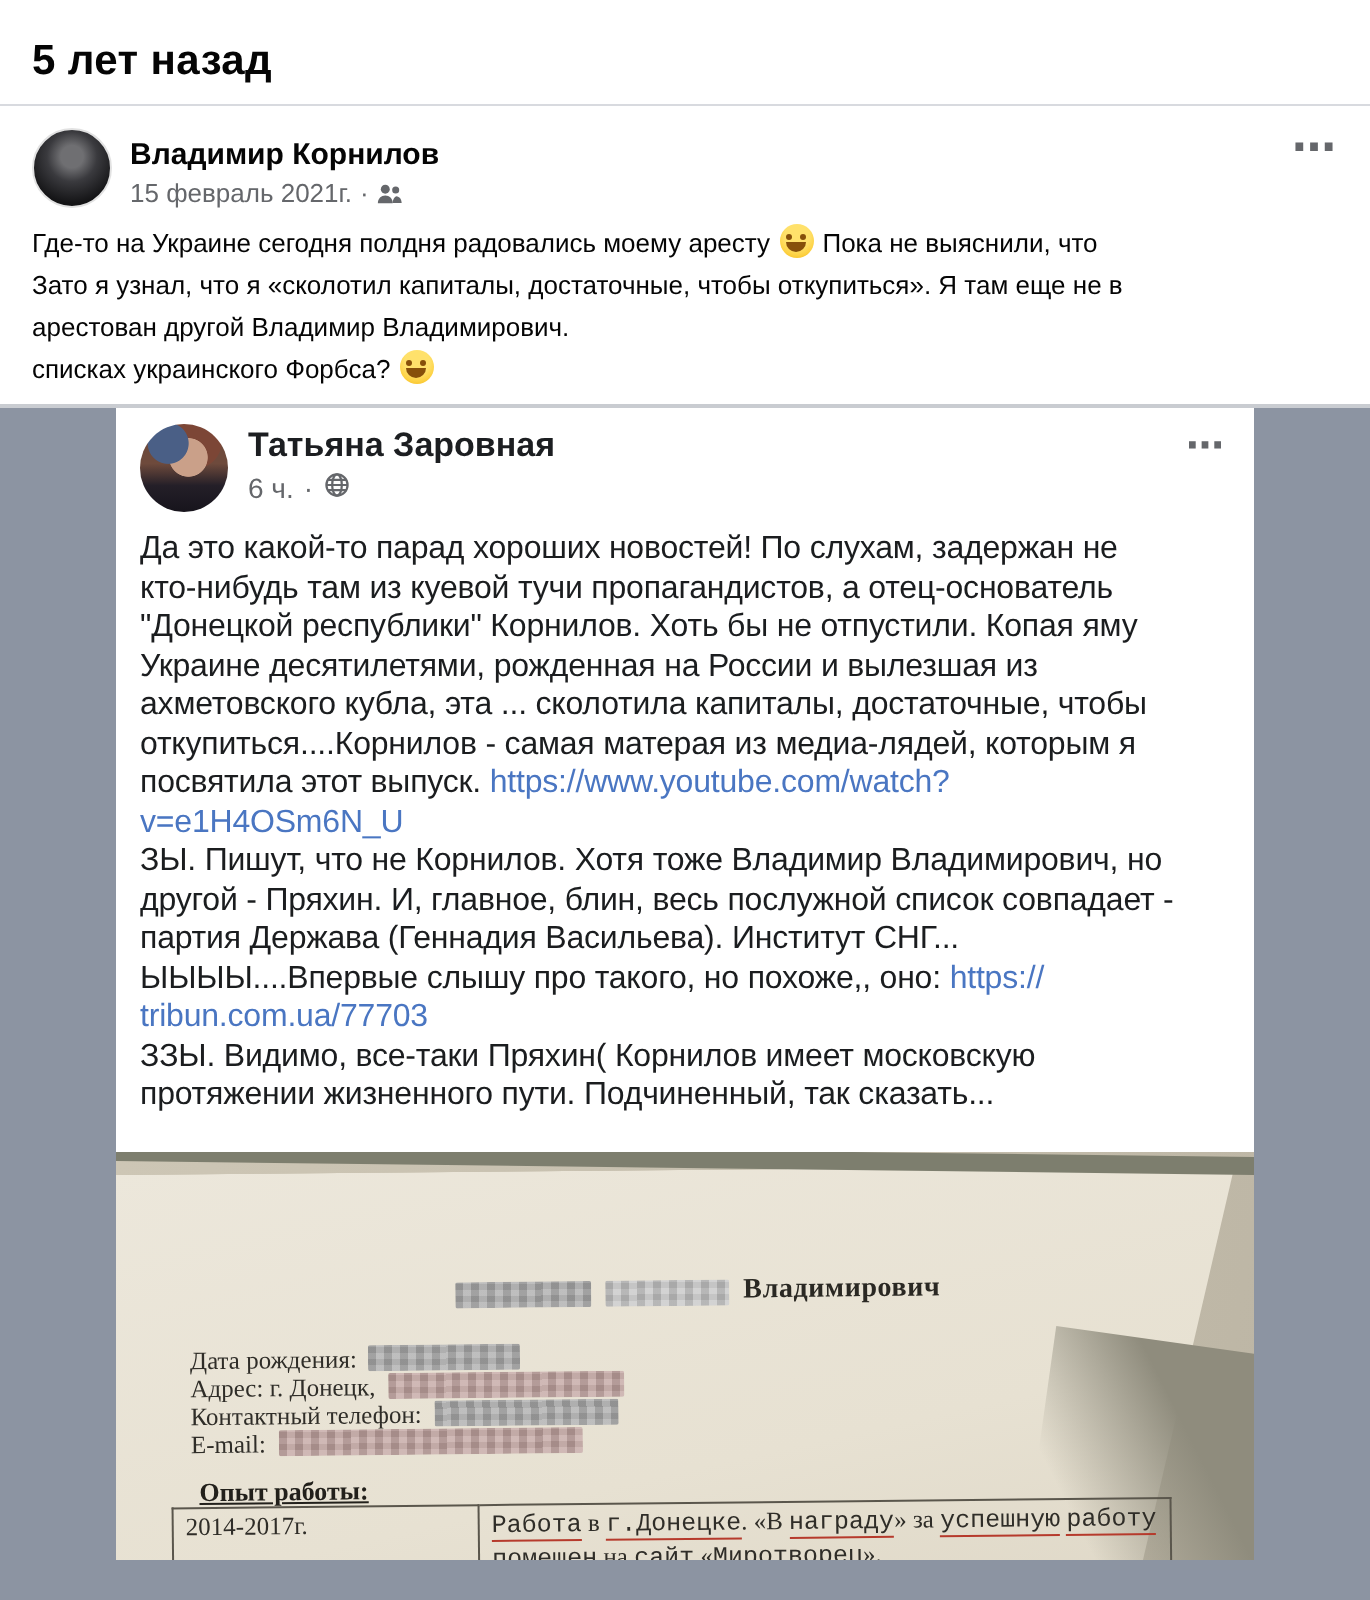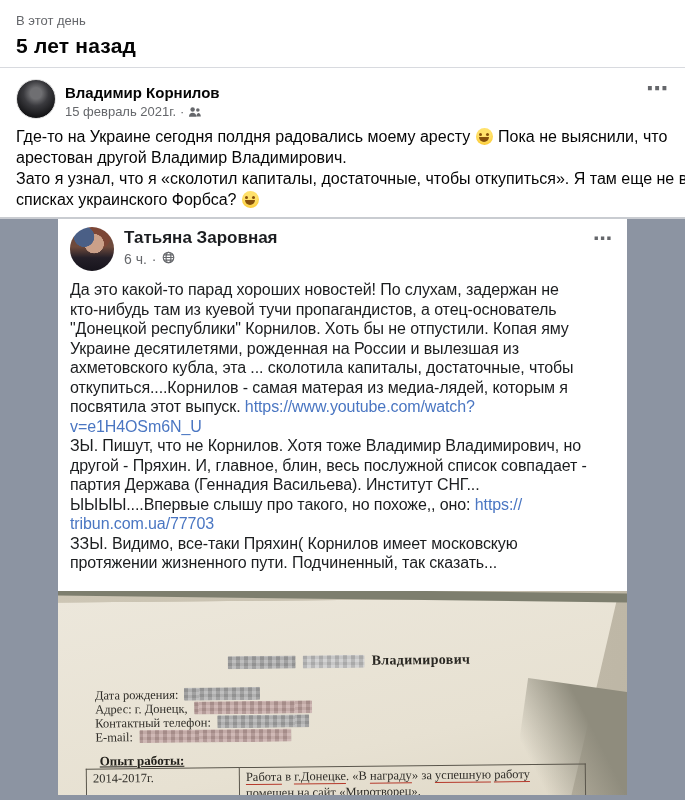--- a/index.html
+++ b/index.html
@@ -14,21 +14,21 @@
   .memories .title{font-size:21px;font-weight:700;color:#050505;margin-top:6px;letter-spacing:.2px;}
   
   .post-header{display:flex;align-items:flex-end;padding:11px 16px 4px;position:relative;}
   .avatar{width:40px;height:40px;border-radius:50%;flex:0 0 auto;margin-right:9px;
     background:radial-gradient(circle at 50% 35%,#6f6f72 0 18%,#3a3a3e 40%,#141416 75%);
     border:1px solid #e2e2e2;box-sizing:border-box;}
   .ph-name{font-size:15px;font-weight:700;color:#050505;line-height:19px;}
   .ph-meta{font-size:13px;color:#65676b;margin-top:2px;display:flex;align-items:center;gap:4px;}
   .more-btn{position:absolute;right:16px;top:14px;color:#65676b;font-size:22px;line-height:14px;
     letter-spacing:1px;cursor:pointer;font-weight:700;}
-  .post-text{padding:3px 16px 0;font-size:16px;line-height:21px;color:#050505;}
+  .post-text{padding:3px 16px 0;font-size:13px;line-height:21px;color:#050505;}
   .post-text .tline{white-space:nowrap;}
   
   .emoji{display:inline-block;width:17px;height:17px;border-radius:50%;vertical-align:-3px;
     background:radial-gradient(circle at 50% 35%,#ffe16b 0 45%,#fdd142 70%,#f2b313);position:relative;margin:0 1px;}
   .emoji::before{content:"";position:absolute;left:3.5px;top:4.5px;width:3px;height:3px;border-radius:50%;
     background:#87500a;box-shadow:7px 0 0 #87500a;}
   .emoji::after{content:"";position:absolute;left:3.5px;top:8.5px;width:10px;height:5.5px;
     border-radius:0 0 10px 10px;background:#87500a;}
   
   .attachment{position:relative;width:685px;height:704px;margin-top:7px;background:#8c94a2;
@@ -68,30 +68,29 @@
   .blur.light{background-color:#c6c6c6;}
   .blur.pink{background-color:#c2a4a0;}
   .doc-field{position:absolute;left:37px;font-size:12.5px;white-space:nowrap;}
   .doc-field .blur{margin-left:6px;}
   .doc-section{position:absolute;left:41px;top:160px;font-size:13px;font-weight:700;
     text-decoration:underline;color:#22201b;}
   .doc-table{position:absolute;left:27px;top:175px;width:500px;border:1px solid #5a564c;
     border-collapse:collapse;font-size:12.5px;}
   .doc-table td{border:1px solid #5a564c;vertical-align:top;padding:2px 6px 14px;}
   .doc-table .c1{width:140px;}
-  .ru{border-bottom:1.5px solid #b63a2c;}
+  .ru{border-bottom:1.5px solid #b63a2c;font-family:Liberation Mono, monospace;}
   .doc-desc{line-height:15.5px;}
   
   .i-gray{display:inline-block;line-height:0;}
 </style>
 </head>
 <body>
 
 <div class="memories">
-  <div class="eyebrow">В этот день</div>
   <div class="title">5 лет назад</div>
 </div>
 
 <div>
   <div class="post-header">
     <div class="avatar"></div>
     <div>
       <div class="ph-name">Владимир Корнилов</div>
       <div class="ph-meta">
         <span>15 февраль 2021г.</span>
@@ -106,22 +105,22 @@
           </g>
             </svg>
         </span>
       </div>
     </div>
     <div class="more-btn">⋯</div>
   </div>
 
   <div class="post-text">
     <div class="tline"><span>Где-то на Украине сегодня полдня радовались моему аресту </span><span class="emoji"></span><span> Пока не выяснили, что</span></div>
+    <div class="tline"><span>Зато я узнал, что я «сколотил капиталы, достаточные, чтобы откупиться». Я там еще не в</span></div>
     <div class="tline"><span>арестован другой Владимир Владимирович.</span></div>
-    <div class="tline"><span>Зато я узнал, что я «сколотил капиталы, достаточные, чтобы откупиться». Я там еще не в</span></div>
     <div class="tline"><span>списках украинского Форбса? </span><span class="emoji"></span></div>
   </div>
 
   <div class="attachment">
     <div class="shot">
 
       <div class="shot-header">
         <div class="shot-avatar"></div>
         <div>
           <div class="shot-name">Татьяна Заровная</div>

